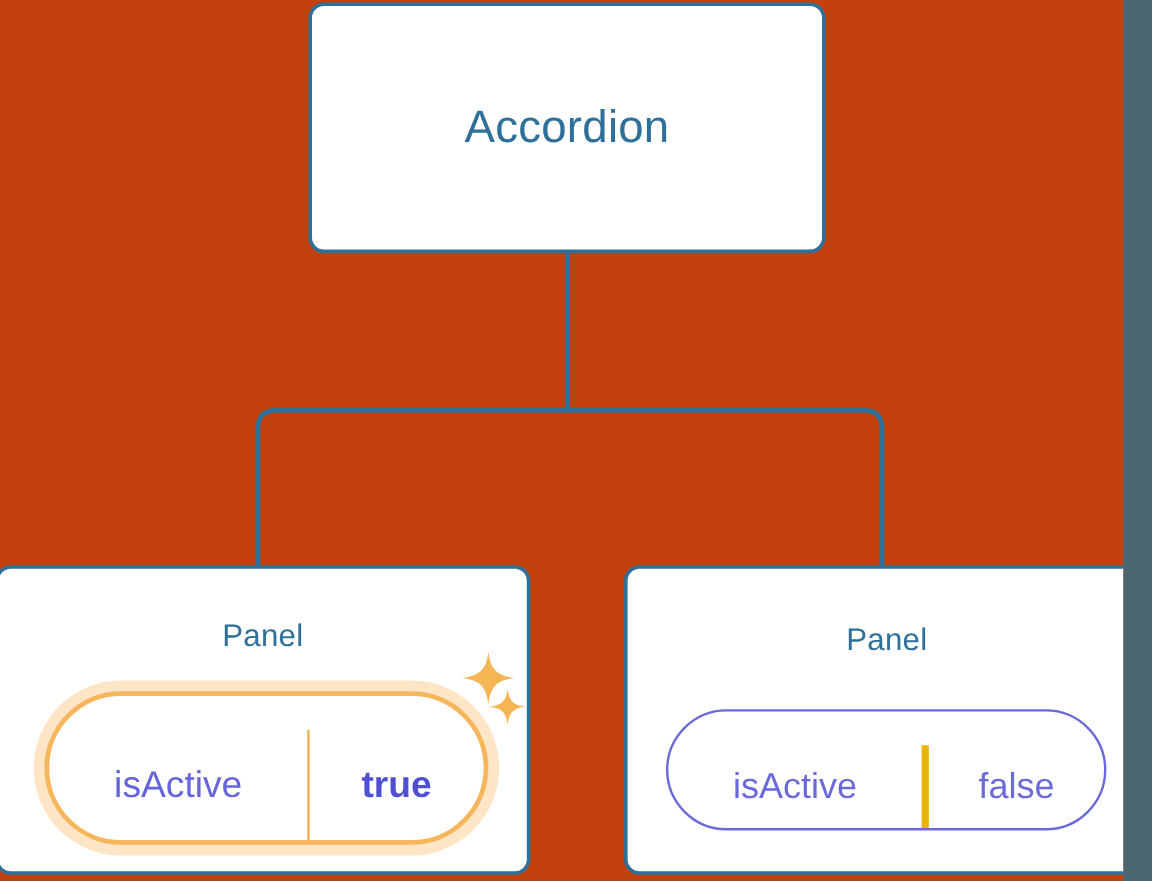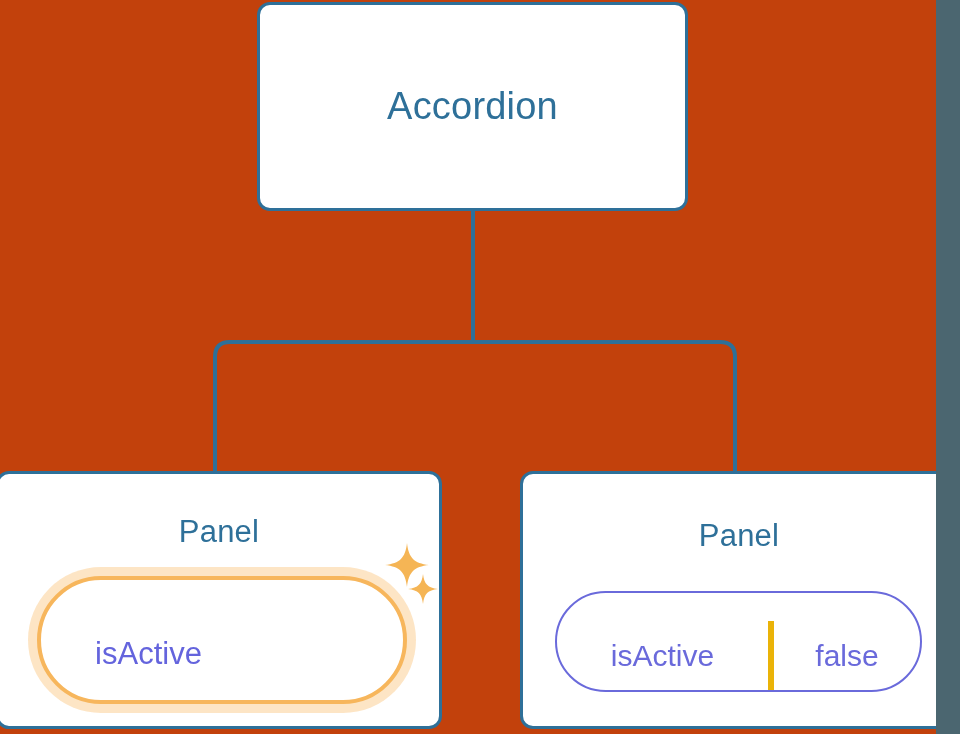--- a/index.html
+++ b/index.html
@@ -59,21 +59,21 @@
     color: #2e7099;
     text-align: center;
     font-weight: 400;
     letter-spacing: 0.2px;
   }
   #node-accordion .node-title {
     font-size: 38px;
     line-height: 203px;
   }
   .panel-title {
-    font-size: 31px;
+    font-size: 26px;
     margin-top: 42px;
     line-height: 1;
   }
   #node-panel-right .panel-title {
     margin-top: 46px;
   }
 
   
   .pill-wrap {
     position: absolute;
@@ -162,20 +162,21 @@
   <div class="node" id="node-accordion">
     <div class="node-title">Accordion</div>
   </div>
 
   <div class="node" id="node-panel-left">
     <div class="node-title panel-title">Panel</div>
   </div>
 
   <div class="pill-wrap" id="pill-left">
     <div class="pill-key">isActive</div>
+    <div class="pill-val">true</div>
   </div>
 
   <svg class="sparkle" id="sparkle-big" viewBox="0 0 100 100" xmlns="http://www.w3.org/2000/svg">
     <path d="M50 0 C54 34 66 46 100 50 C66 54 54 66 50 100 C46 66 34 54 0 50 C34 46 46 34 50 0 Z" fill="#f5b555"></path>
   </svg>
   <svg class="sparkle" id="sparkle-small" viewBox="0 0 100 100" xmlns="http://www.w3.org/2000/svg">
     <path d="M50 0 C54 34 66 46 100 50 C66 54 54 66 50 100 C46 66 34 54 0 50 C34 46 46 34 50 0 Z" fill="#f5b555"></path>
   </svg>
 
   <div class="node" id="node-panel-right">

